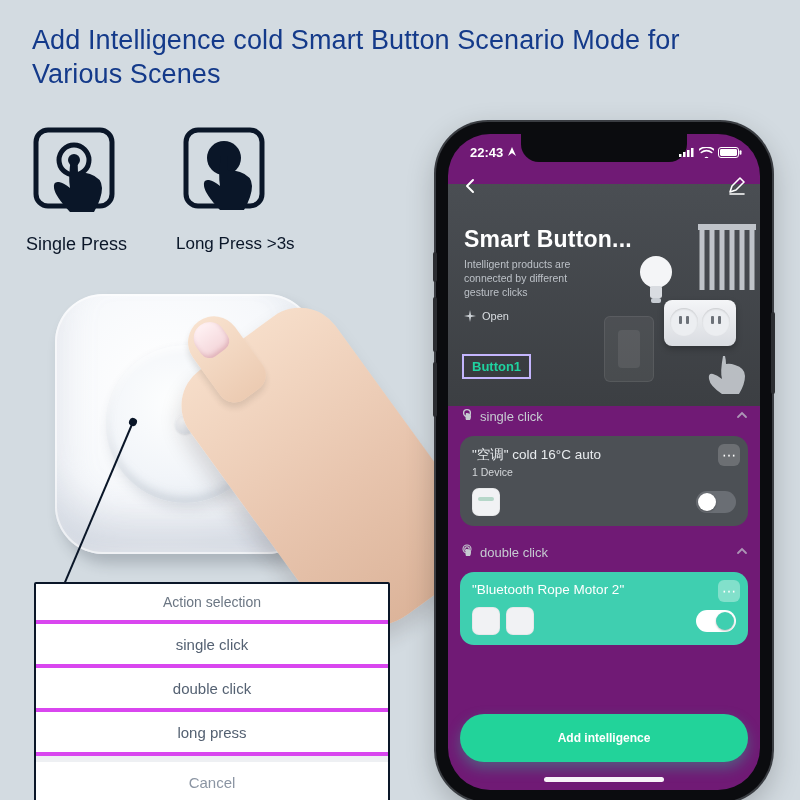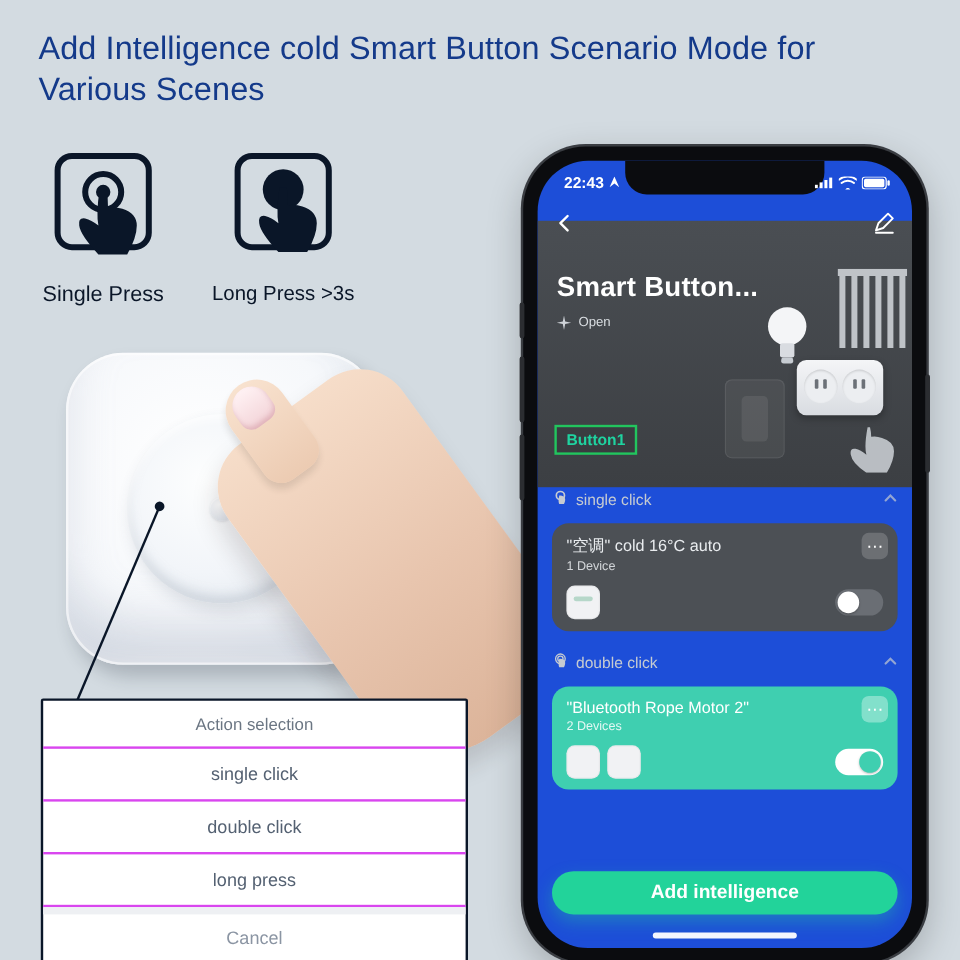--- a/index.html
+++ b/index.html
@@ -10,21 +10,21 @@
     position: relative; overflow: hidden;
     filter: blur(0.35px);
   }
   .headline {
     position: absolute; left: 32px; top: 24px; right: 30px;
     color: #143a8a; font-size: 27px; font-weight: 500; line-height: 1.25;
     letter-spacing: 0.1px;
   }
   
   .icons-row { position: absolute; left: 26px; top: 124px; display: flex; gap: 30px; }
-  .press-item { width: 120px; text-align: center; }
+  .press-item { width: 120px; }
   .press-icon { display: inline-block; }
   .press-label { margin-top: 10px; color: #0a1628; font-size: 18px; font-weight: 400; }
   .long .press-label { font-size: 17px; }
 
   
   .device {
     position: absolute; left: 55px; top: 294px; width: 260px; height: 260px;
     border-radius: 48px;
     background: radial-gradient(circle at 42% 36%, #ffffff 0%, #f6f8fb 55%, #e6ebf1 80%, #d4dbe3 100%);
     box-shadow: 6px 10px 14px rgba(30,40,55,0.22), -6px -6px 12px rgba(255,255,255,0.55) inset;
@@ -78,35 +78,35 @@
   }
 
   
   .popup {
     position: absolute; left: 34px; top: 582px; width: 356px;
     background: #ffffff; border: 2px solid #0a1628; border-radius: 2px;
     box-shadow: 0 0 0 0 rgba(0,0,0,0); z-index: 5;
   }
   .popup .row {
     height: 44px; display:flex; align-items:center; justify-content:center;
-    font-size: 15px; color:#546172; border-bottom: 2px solid #d946ef;
+    font-size: 15px; color:#546172; border-bottom: 4px solid #d946ef;
   }
   .popup .row.title { font-size: 14px; color:#6b7683; font-weight: 500; height: 40px; }
   .popup .row.cancel { color:#8b95a3; border-bottom:none; border-top: 6px solid #eef0f3; height: 46px; }
 
   
   .phone {
     position: absolute; right: 28px; top: 122px; width: 336px; height: 680px;
     border-radius: 52px; background: #0b0c0f;
     box-shadow: 0 0 0 2px #3a3d42, 0 10px 30px rgba(0,0,0,0.23);
     z-index: 6;
   }
   .phone-inner {
     position: absolute; inset: 12px; border-radius: 42px; overflow: hidden;
-    background: #1d4ed8;
+    background: #701a75;
   }
   .notch {
     position: absolute; left: 50%; top: 0; transform: translateX(-50%);
     width: 166px; height: 28px; background: #0b0c0f; border-radius: 0 0 18px 18px; z-index: 10;
   }
   .phone-btn { position:absolute; background:#2b2d31; border-radius: 3px; }
   .btn-left1 { left:-3px; top:130px; width:4px; height:30px; }
   .btn-left2 { left:-3px; top:175px; width:4px; height:55px; }
   .btn-left3 { left:-3px; top:240px; width:4px; height:55px; }
   .btn-right { right:-3px; top:190px; width:4px; height:82px; }
@@ -145,21 +145,21 @@
   .plug-sock::before{left:9px;} .plug-sock::after{right:9px;}
   .deco-curtain { position:absolute; right:-6px; top:-14px; width:58px; height:72px; opacity:0.9; }
   .deco-hand { position:absolute; right:0px; top:112px; width:44px; height:44px; opacity:0.8; }
   .deco-switch { position:absolute; right:96px; top:78px; width:50px; height:66px; border-radius:6px;
     background: rgba(255,255,255,0.06); box-shadow: inset 0 0 0 1px rgba(255,255,255,0.08);}
   .deco-switch::before{content:"";position:absolute;left:14px;top:14px;width:22px;height:38px;border-radius:4px;
     background:rgba(255,255,255,0.08);}
 
   .button1-box{
     position:absolute; left:14px; top:220px; padding:3px 8px;
-    border:2px solid #22c55e; color:#1fd3a0; font-weight:700; font-size:13px;
+    border:2px solid #c4b5fd; color:#1fd3a0; font-weight:700; font-size:13px;
     background: rgba(0,0,0,0.08); z-index:9;
   }
 
   
   .cards { position:absolute; top:262px; left:0; right:0; bottom:80px; padding: 4px 12px 0 12px; }
   .section-head {
     display:flex; align-items:center; justify-content:space-between; height:32px;
     color:#c6cbd1; font-size:13px;
   }
   .section-head .sh-left { display:flex; align-items:center; gap:6px; }
@@ -181,22 +181,22 @@
   .ellipsis.g { background:rgba(255,255,255,0.35); }
 
   .toggle { width:40px; height:22px; border-radius:12px; position:relative; }
   .toggle.off { background:#6a6e74; }
   .toggle.off .knob { left:2px; background:#ffffff; }
   .toggle.on { background:#ffffff; }
   .toggle.on .knob { right:2px; background:#3fcfb0; }
   .knob { position:absolute; top:2px; width:18px; height:18px; border-radius:50%; box-shadow:0 1px 2px rgba(0,0,0,0.25);}
 
   .cta {
-    position:absolute; left:12px; right:12px; bottom:28px; height:36px; border-radius:24px;
-    background:#22d39a; color:#fff; font-size:16px; font-weight:600;
+    position:absolute; left:12px; right:12px; bottom:28px; height:48px; border-radius:24px;
+    background:#22d39a; color:#fff; font-size:12px; font-weight:600;
     display:flex; align-items:center; justify-content:center;
     box-shadow: 0 6px 14px rgba(34,211,154,0.35);
   }
   .home-ind { position:absolute; left:50%; bottom:8px; transform:translateX(-50%); width:120px; height:5px;
     border-radius:3px; background:#ffffff; opacity:0.95; }
 
   .card-green.clip { overflow:hidden; max-height:86px; }
 </style>
 </head>
 <body>
@@ -286,20 +286,21 @@
             <path d="M11 2 L5 8 L11 14" fill="none" stroke="#fff" stroke-width="2" stroke-linecap="round" stroke-linejoin="round"></path>
           </svg></span>
       <span><svg width="18" height="18" viewBox="0 0 18 18">
             <path d="M2 15 L4 9 L12 1 L16 5 L8 13 Z" fill="none" stroke="#fff" stroke-width="1.6" stroke-linejoin="round"></path>
             <path d="M2 17 H16" stroke="#fff" stroke-width="1.6" stroke-linecap="round"></path>
           </svg></span>
     </div>
 
     <div class="hero">
       <div class="hero-title">Smart Button...</div>
+      <div class="hero-sub">Intelligent products are connected by different gesture clicks</div>
       <div class="hero-high">
         <svg class="spark" viewBox="0 0 12 12">
             <path d="M6 0 L7 5 L12 6 L7 7 L6 12 L5 7 L0 6 L5 5 Z" fill="#cfd3d8"></path>
           </svg>
         <span>Open</span>
       </div>
       <div class="hero-deco">
         <svg class="deco-curtain" viewBox="0 0 58 72">
             <rect x="0" y="0" width="58" height="6" fill="#cdd1d6"></rect>
             <path d="M4 6 v60 M14 6 v60 M24 6 v60 M34 6 v60 M44 6 v60 M54 6 v60" stroke="#cdd1d6" stroke-width="5"></path>
@@ -360,21 +361,20 @@
           <span>double click</span>
         </span>
         <span class="chev-up"><svg width="12" height="12" viewBox="0 0 12 12">
               <path d="M2 8 L6 4 L10 8" fill="none" stroke="#c6cbd1" stroke-width="1.8" stroke-linecap="round"></path>
             </svg></span>
       </div>
 
       <div class="card card-green clip">
         <div class="ellipsis g">⋯</div>
         <div class="card-title">"Bluetooth Rope Motor 2"</div>
-        <div class="card-sub">2 Devices</div>
         <div class="card-row">
           <div class="thumbs">
             <div class="thumb"></div>
             <div class="thumb"></div>
           </div>
           <div class="toggle on">
               <div class="knob"></div>
             </div>
         </div>
       </div>

